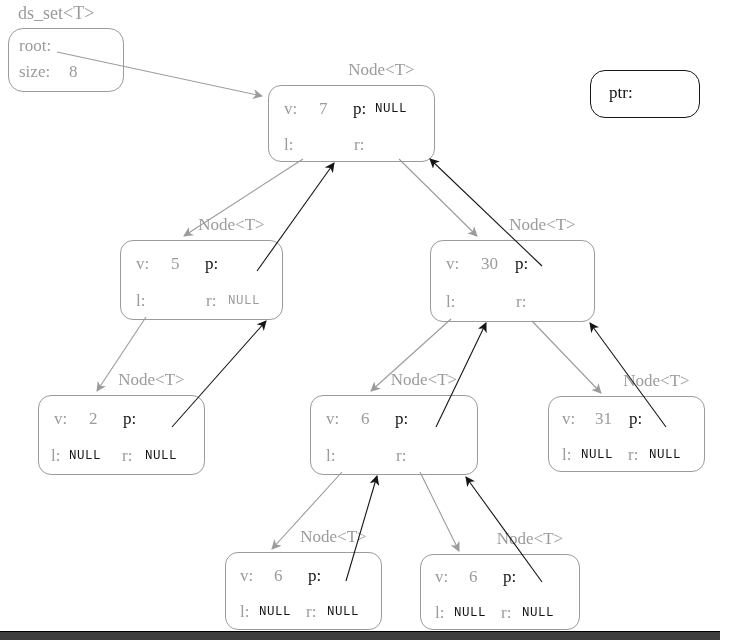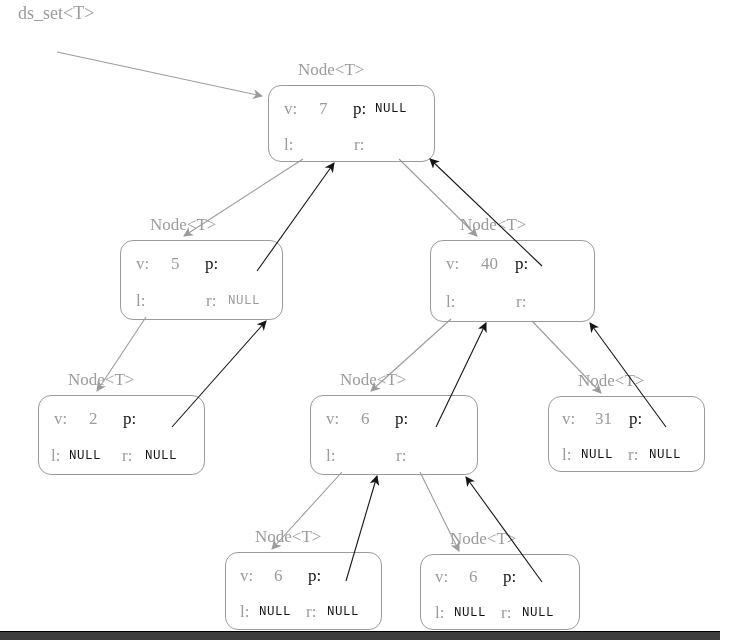--- a/index.html
+++ b/index.html
@@ -13,20 +13,21 @@
     overflow: hidden;
   }
   .node {
     position: absolute;
     border: 1px solid var(--gray, #9b9b9b);
     border-radius: 13px;
     background: transparent;
   }
   .node-title {
     position: absolute;
+    text-align: center;
     font-size: 17px;
     color: var(--gray, #9b9b9b);
     white-space: nowrap;
   }
   .cell {
     position: absolute;
     font-size: 17px;
     line-height: 22px;
     white-space: pre;
   }
@@ -68,21 +69,29 @@
     background: var(--bottom_bar, #3d3d3d);
     border-top: 1px solid #000;
   }
 </style>
 </head>
 <body>
 
 <div id="stage">
 
   <div class="struct-title" style="left:18px; top:3px;">ds_set&lt;T&gt;</div>
-
+  <div class="struct-box" style="left:8px; top:28px; width:116px; height:64px;">
+    <span class="cell lab" style="left:10px; top:6px;">root:</span>
+    <span class="cell lab" style="left:10px; top:32px;">size:</span>
+    <span class="cell val" style="left:60px; top:32px;">8</span>
+  </div>
+
+  <div class="struct-box black-box" style="left:590px; top:70px; width:110px; height:48px;">
+    <span class="cell" style="left:18px; top:11px; color:var(--black);">ptr:</span>
+  </div>
 
   <div class="node-title" style="left:298px; top:60px; width:167px;">Node&lt;T&gt;</div>
   <div class="node" style="left:268px; top:85px; width:167px; height:77px;">
     <span class="cell lab" style="left:15px; top:12px;">v:</span>
     <span class="cell val" style="left: 50px; top: 12px; color: rgb(155, 155, 155);">7</span>
     <span class="cell lab p-lab" style="left:84px; top:12px;">p:</span>
     <span class="cell val null" style="left: 106px; top: 12px; color: rgb(21, 21, 21);">NULL</span>
     <span class="cell lab" style="left:15px; top:48px;">l:</span>
     <span class="cell val null" style="left: 35px; top: 48px; color: rgb(155, 155, 155);"></span>
     <span class="cell lab" style="left:85px; top:48px;">r:</span>
@@ -97,21 +106,21 @@
     <span class="cell val null" style="left: 106px; top: 12px; color: rgb(21, 21, 21);"></span>
     <span class="cell lab" style="left:15px; top:49px;">l:</span>
     <span class="cell val null" style="left: 35px; top: 49px; color: rgb(155, 155, 155);"></span>
     <span class="cell lab" style="left:85px; top:49px;">r:</span>
     <span class="cell val null" style="left: 107px; top: 49px; color: rgb(155, 155, 155);">NULL</span>
   </div>
 
   <div class="node-title" style="left:460px; top:215px; width:165px;">Node&lt;T&gt;</div>
   <div class="node" style="left:430px; top:240px; width:165px; height:82px;">
     <span class="cell lab" style="left:15px; top:12px;">v:</span>
-    <span class="cell val" style="left: 50px; top: 12px; color: rgb(155, 155, 155);">40</span>
+    <span class="cell val" style="left: 50px; top: 12px; color: rgb(155, 155, 155);">30</span>
     <span class="cell lab p-lab" style="left:84px; top:12px;">p:</span>
     <span class="cell val null" style="left: 106px; top: 12px; color: rgb(21, 21, 21);"></span>
     <span class="cell lab" style="left:15px; top:50px;">l:</span>
     <span class="cell val null" style="left: 35px; top: 50px; color: rgb(155, 155, 155);"></span>
     <span class="cell lab" style="left:85px; top:50px;">r:</span>
     <span class="cell val null" style="left: 107px; top: 50px; color: rgb(155, 155, 155);"></span>
   </div>
 
   <div class="node-title" style="left:68px; top:370px; width:167px;">Node&lt;T&gt;</div>
   <div class="node" style="left:38px; top:395px; width:167px; height:80px;">

